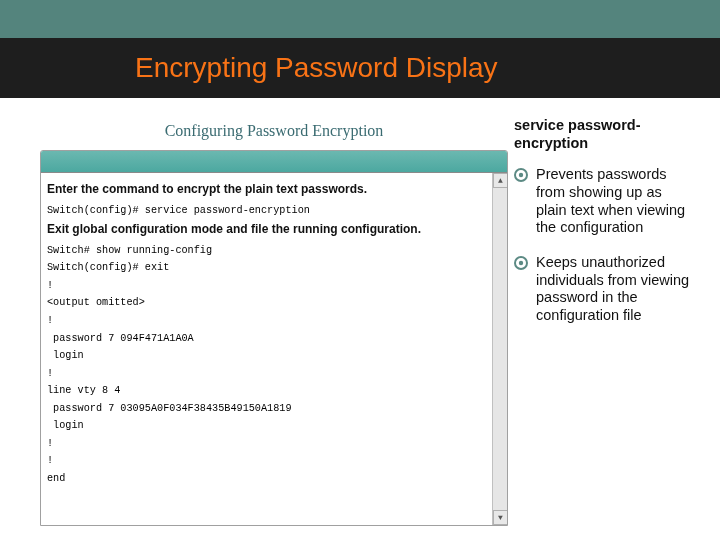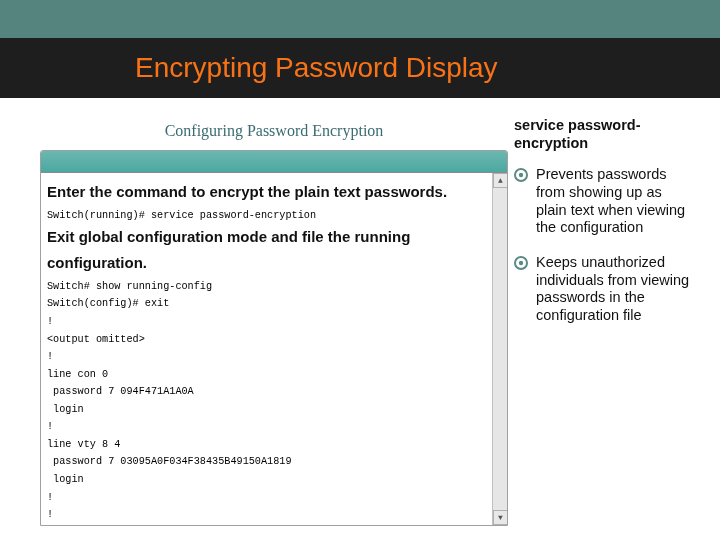--- a/index.html
+++ b/index.html
@@ -79,21 +79,21 @@
       justify-content: center;
       font-size: 8px;
       color: #555;
       position: absolute;
     }
     .scroll-btn.up { top: 0; }
     .scroll-btn.down { bottom: 0; }
     .term-line { white-space: pre; }
     .instruction {
       font-family: Arial, sans-serif;
-      font-size: 15px;
+      font-size: 12px;
       color: #111;
       font-weight: bold;
       padding: 0 0 2px 0;
     }
     .right-panel {
       flex: 1;
       padding-top: 0;
     }
     .cmd-title {
       font-family: Arial, sans-serif;
@@ -136,28 +136,27 @@
 
   <div class="left-panel">
     <div class="window-header">
       <span class="window-header-text">Configuring Password Encryption</span>
     </div>
     <div class="terminal-window">
       <div class="terminal-titlebar"></div>
       <div class="terminal-body">
         <div id="terminal-lines">
             <div class="instruction">Enter the command to encrypt the plain text passwords.</div>
-            <div class="term-line">Switch(running)# service password-encryption</div>
+            <div class="term-line">Switch(config)# service password-encryption</div>
             <div class="instruction">Exit global configuration mode and file the running configuration.</div>
             <div class="term-line">Switch# show running-config</div>
             <div class="term-line">Switch(config)# exit</div>
             <div class="term-line">!</div>
             <div class="term-line">&lt;output omitted&gt;</div>
             <div class="term-line">!</div>
-            <div class="term-line">line con 0</div>
             <div class="term-line"> password 7 094F471A1A0A</div>
             <div class="term-line"> login</div>
             <div class="term-line">!</div>
             <div class="term-line">line vty 8 4</div>
             <div class="term-line"> password 7 03095A0F034F38435B49150A1819</div>
             <div class="term-line"> login</div>
             <div class="term-line">!</div>
             <div class="term-line">!</div>
             <div class="term-line">end</div>
           </div>
@@ -185,18 +184,18 @@
         </span>
         <span class="bullet-text">Prevents passwords from showing up as plain text when viewing the configuration</span>
       </li>
       <li class="bullet-item">
         <span class="bullet-icon">
           <svg width="14" height="14" viewBox="0 0 14 14">
               <circle cx="7" cy="7" r="6" fill="none" stroke="#5c8a84" stroke-width="2"></circle>
               <circle cx="7" cy="7" r="2.2" fill="#5c8a84"></circle>
             </svg>
         </span>
-        <span class="bullet-text">Keeps unauthorized individuals from viewing passwords in the configuration file</span>
+        <span class="bullet-text">Keeps unauthorized individuals from viewing password in the configuration file</span>
       </li>
     </ul>
   </div>
 
 </div>
 
 </body></html>

